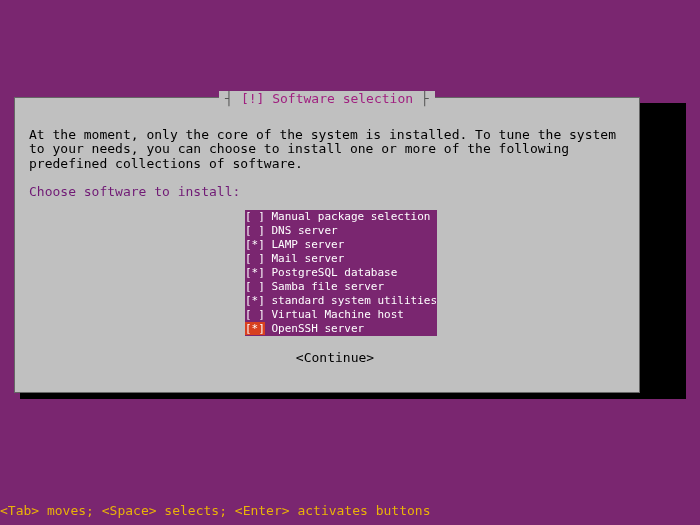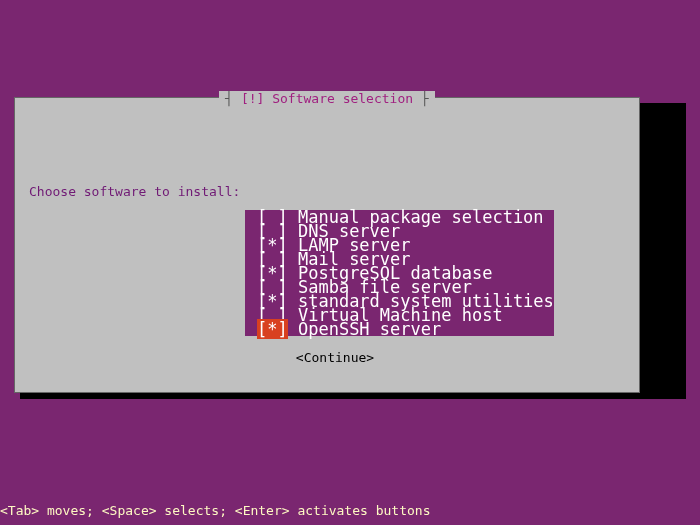--- a/index.html
+++ b/index.html
@@ -66,23 +66,22 @@
       left: 14px;
       color: #701a75;
     }
     .options {
       position: absolute;
       top: 112px;
       left: 230px;
       background: #7a2670;
       color: #fff;
       line-height: 14px;
-      font-size: 17px;
+      font-size: 11px;
       white-space: pre;
-      padding-left: 12px;
     }
     .option-row {
       padding: 0;
     }
     .option-row.highlighted .mark {
       background: #d84020;
       color: #fff;
     }
     .continue {
       position: absolute;
@@ -90,36 +89,37 @@
       left: 0;
       width: 100%;
       text-align: center;
       color: #000;
       margin-left: 8px;
     }
     .help-bar {
       position: absolute;
       bottom: 7px;
       left: 0;
-      color: #fef9c3;
+      color: #eab308;
       font-size: 13px;
     }
   </style>
 </head>
 <body>
 
 <div class="dialog-shadow"></div>
 
 <div class="dialog">
   <div class="title-wrap">
     <span class="title-box">
       <span class="title-divider">┤ </span><span class="title-text">[!]</span><span class="title-text"> </span><span class="title-text">Software selection</span><span class="title-divider"> ├</span>
     </span>
   </div>
 
+  <div class="body-text">At the moment, only the core of the system is installed. To tune the system to your needs, you can choose to install one or more of the following predefined collections of software.</div>
 
   <div class="prompt">Choose software to install:</div>
 
   <div class="options" id="options-list"><div class="option-row"><span class="mark">[ ]</span><span> Manual package selection </span></div><div class="option-row"><span class="mark">[ ]</span><span> DNS server               </span></div><div class="option-row"><span class="mark">[*]</span><span> LAMP server              </span></div><div class="option-row"><span class="mark">[ ]</span><span> Mail server              </span></div><div class="option-row"><span class="mark">[*]</span><span> PostgreSQL database      </span></div><div class="option-row"><span class="mark">[ ]</span><span> Samba file server        </span></div><div class="option-row"><span class="mark">[*]</span><span> standard system utilities</span></div><div class="option-row"><span class="mark">[ ]</span><span> Virtual Machine host     </span></div><div class="option-row highlighted"><span class="mark">[*]</span><span> OpenSSH server           </span></div></div>
 
   <div class="continue">&lt;Continue&gt;</div>
 </div>
 
 <div class="help-bar">&lt;Tab&gt; moves; &lt;Space&gt; selects; &lt;Enter&gt; activates buttons</div>
 

